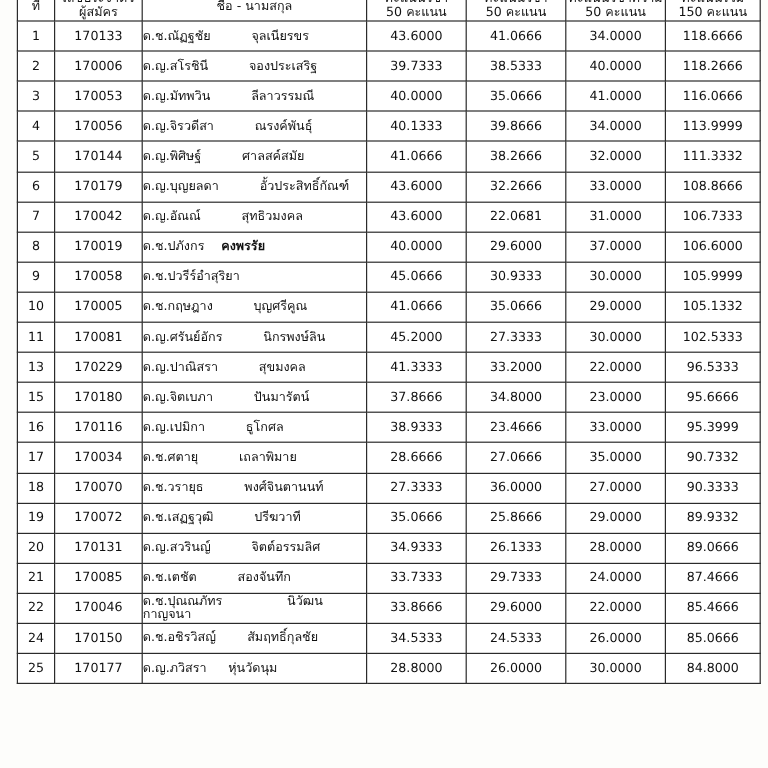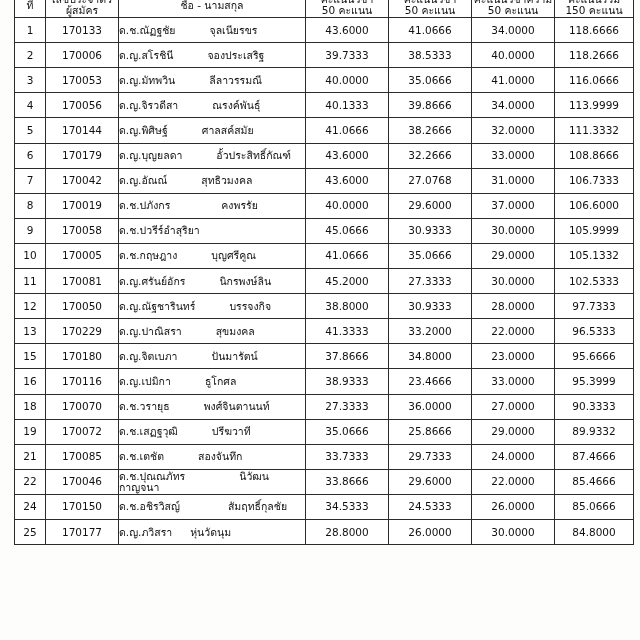--- a/index.html
+++ b/index.html
@@ -155,28 +155,28 @@
             <td class="col-s1 thai">43.6000</td>
             <td class="col-s2 thai">32.2666</td>
             <td class="col-s3 thai">33.0000</td>
             <td class="col-tot thai">108.8666</td>
           </tr>
           <tr>
             <td class="col-no thai">7</td>
             <td class="col-id thai">170042</td>
             <td class="col-name thai"><span>ด.ญ.อัณณ์</span><span style="margin-left: 34px;">สุทธิวมงคล</span></td>
             <td class="col-s1 thai">43.6000</td>
-            <td class="col-s2 thai">27.0768</td>
+            <td class="col-s2 thai">22.0681</td>
             <td class="col-s3 thai">31.0000</td>
             <td class="col-tot thai">106.7333</td>
           </tr>
           <tr>
             <td class="col-no thai">8</td>
             <td class="col-id thai">170019</td>
-            <td class="col-name thai"><span>ด.ช.ปภังกร</span><span style="margin-left: 51px;">คงพรรัย</span></td>
+            <td class="col-name thai"><span>ด.ช.ปภังกร</span><span style="margin-left: 14px; font-weight: bold;">คงพรรัย</span></td>
             <td class="col-s1 thai">40.0000</td>
             <td class="col-s2 thai">29.6000</td>
             <td class="col-s3 thai">37.0000</td>
             <td class="col-tot thai">106.6000</td>
           </tr>
           <tr>
             <td class="col-no thai">9</td>
             <td class="col-id thai">170058</td>
             <td class="col-name thai"><span>ด.ช.ปวรีร์</span><span style="">อำสุริยา</span></td>
             <td class="col-s1 thai">45.0666</td>
@@ -196,29 +196,20 @@
           <tr>
             <td class="col-no thai">11</td>
             <td class="col-id thai">170081</td>
             <td class="col-name thai"><span>ด.ญ.ศรันย์อักร</span><span style="margin-left: 34px;">นิกรพงษ์ลิน</span></td>
             <td class="col-s1 thai">45.2000</td>
             <td class="col-s2 thai">27.3333</td>
             <td class="col-s3 thai">30.0000</td>
             <td class="col-tot thai">102.5333</td>
           </tr>
           <tr>
-            <td class="col-no thai">12</td>
-            <td class="col-id thai">170050</td>
-            <td class="col-name thai"><span>ด.ญ.ณัฐชารินทร์</span><span style="margin-left: 34px;">บรรจงกิจ</span></td>
-            <td class="col-s1 thai">38.8000</td>
-            <td class="col-s2 thai">30.9333</td>
-            <td class="col-s3 thai">28.0000</td>
-            <td class="col-tot thai">97.7333</td>
-          </tr>
-          <tr>
             <td class="col-no thai">13</td>
             <td class="col-id thai">170229</td>
             <td class="col-name thai"><span>ด.ญ.ปาณิสรา</span><span style="margin-left: 34px;">สุขมงคล</span></td>
             <td class="col-s1 thai">41.3333</td>
             <td class="col-s2 thai">33.2000</td>
             <td class="col-s3 thai">22.0000</td>
             <td class="col-tot thai">96.5333</td>
           </tr>
           <tr>
             <td class="col-no thai">15</td>
@@ -232,59 +223,77 @@
           <tr>
             <td class="col-no thai">16</td>
             <td class="col-id thai">170116</td>
             <td class="col-name thai"><span>ด.ญ.เปมิกา</span><span style="margin-left: 34px;">ธูโกศล</span></td>
             <td class="col-s1 thai">38.9333</td>
             <td class="col-s2 thai">23.4666</td>
             <td class="col-s3 thai">33.0000</td>
             <td class="col-tot thai">95.3999</td>
           </tr>
           <tr>
+            <td class="col-no thai">17</td>
+            <td class="col-id thai">170034</td>
+            <td class="col-name thai"><span>ด.ช.ศตายุ</span><span style="margin-left: 34px;">เถลาพิมาย</span></td>
+            <td class="col-s1 thai">28.6666</td>
+            <td class="col-s2 thai">27.0666</td>
+            <td class="col-s3 thai">35.0000</td>
+            <td class="col-tot thai">90.7332</td>
+          </tr>
+          <tr>
             <td class="col-no thai">18</td>
             <td class="col-id thai">170070</td>
             <td class="col-name thai"><span>ด.ช.วรายุธ</span><span style="margin-left: 34px;">พงศ์จินตานนท์</span></td>
             <td class="col-s1 thai">27.3333</td>
             <td class="col-s2 thai">36.0000</td>
             <td class="col-s3 thai">27.0000</td>
             <td class="col-tot thai">90.3333</td>
           </tr>
           <tr>
             <td class="col-no thai">19</td>
             <td class="col-id thai">170072</td>
             <td class="col-name thai"><span>ด.ช.เสฏฐวุฒิ</span><span style="margin-left: 34px;">ปรีฆวาที</span></td>
             <td class="col-s1 thai">35.0666</td>
             <td class="col-s2 thai">25.8666</td>
             <td class="col-s3 thai">29.0000</td>
             <td class="col-tot thai">89.9332</td>
           </tr>
           <tr>
+            <td class="col-no thai">20</td>
+            <td class="col-id thai">170131</td>
+            <td class="col-name thai"><span>ด.ญ.สวรินญ์</span><span style="margin-left: 34px;">จิตต์อรรมลิศ</span></td>
+            <td class="col-s1 thai">34.9333</td>
+            <td class="col-s2 thai">26.1333</td>
+            <td class="col-s3 thai">28.0000</td>
+            <td class="col-tot thai">89.0666</td>
+          </tr>
+          <tr>
             <td class="col-no thai">21</td>
             <td class="col-id thai">170085</td>
             <td class="col-name thai"><span>ด.ช.เตชัต</span><span style="margin-left: 34px;">สองจันทึก</span></td>
             <td class="col-s1 thai">33.7333</td>
             <td class="col-s2 thai">29.7333</td>
             <td class="col-s3 thai">24.0000</td>
             <td class="col-tot thai">87.4666</td>
           </tr>
           <tr>
             <td class="col-no thai">22</td>
             <td class="col-id thai">170046</td>
             <td class="col-name thai"><span>ด.ช.ปุณณภัทร</span><span style="margin-left: 54px;">นิวัฒนกาญจนา</span></td>
             <td class="col-s1 thai">33.8666</td>
             <td class="col-s2 thai">29.6000</td>
             <td class="col-s3 thai">22.0000</td>
             <td class="col-tot thai">85.4666</td>
           </tr>
           <tr>
             <td class="col-no thai">24</td>
             <td class="col-id thai">170150</td>
-            <td class="col-name thai"><span>ด.ช.อชิรวิสญ์</span><span style="margin-left: 48px;">สัมฤทธิ์กุลชัย</span></td>
+            <td class="col-name thai"><span>ด.ช.อชิรวิสญ์</span><span style="margin-left: 26px; font-family: Liberation Mono, monospace;">สัมฤทธิ์กุลชัย</span></td>
             <td class="col-s1 thai">34.5333</td>
             <td class="col-s2 thai">24.5333</td>
             <td class="col-s3 thai">26.0000</td>
             <td class="col-tot thai">85.0666</td>
           </tr>
           <tr>
             <td class="col-no thai">25</td>
             <td class="col-id thai">170177</td>
             <td class="col-name thai"><span>ด.ญ.ภวิสรา</span><span style="margin-left: 18px;">หุ่นวัดนุม</span></td>
             <td class="col-s1 thai">28.8000</td>

